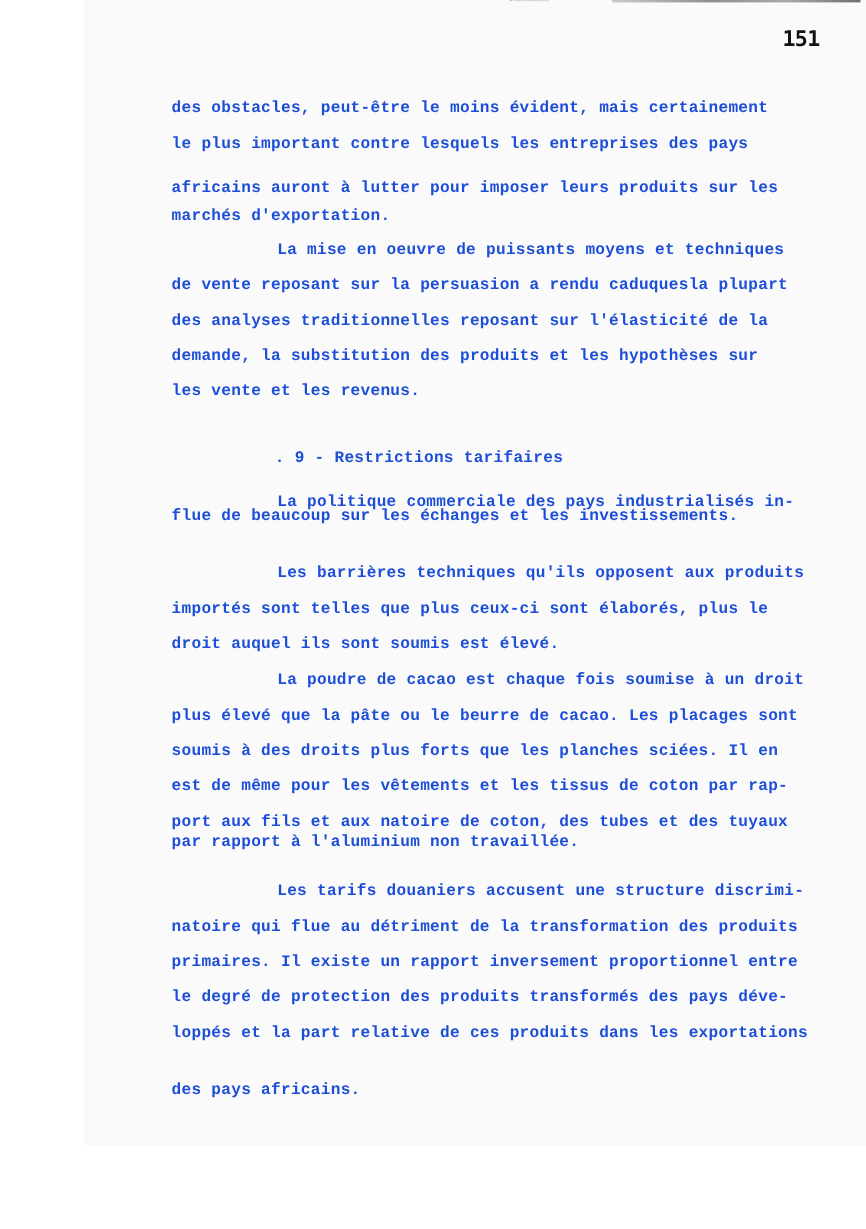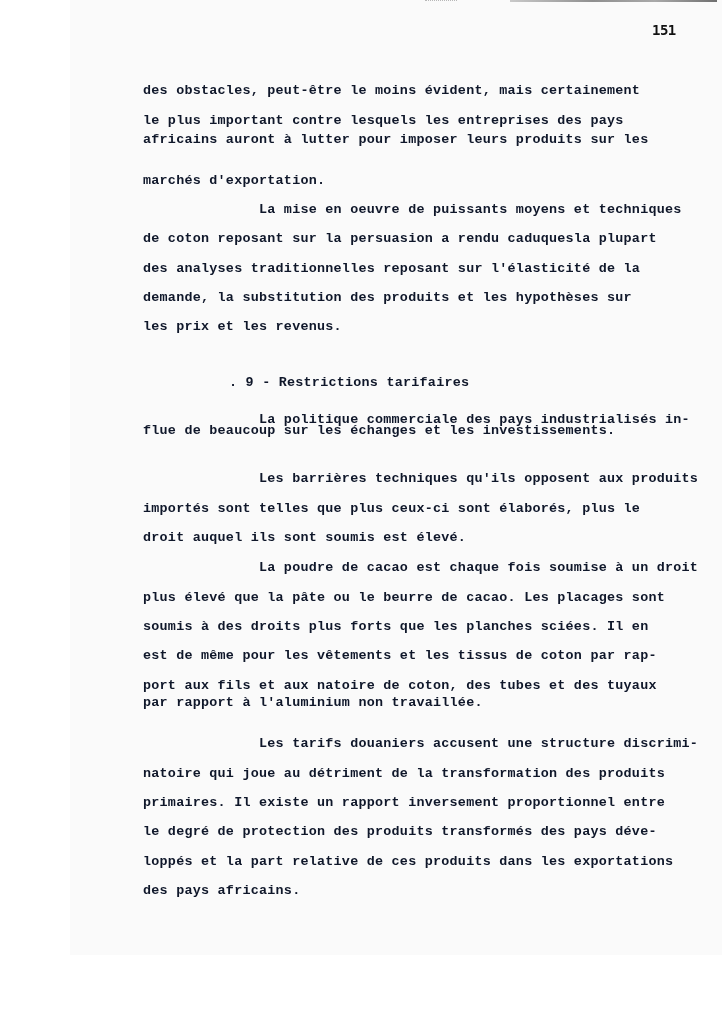--- a/index.html
+++ b/index.html
@@ -36,67 +36,67 @@
       width: 207px;
       height: 2px;
       background: linear-gradient(90deg, #c9c9c9, #8f8f8f 40%, #a9a9a9 70%, #6f6f6f);
     }
     .page-number {
       position: absolute;
       left: 652px;
       top: 22px;
       font-family: "DejaVu Sans Mono", monospace;
       font-weight: bold;
-      font-size: 14px;
+      font-size: 18px;
       color: #111;
       letter-spacing: -0.5px;
     }
     .text {
       font-family: "Liberation Mono", "DejaVu Sans Mono", monospace;
       font-weight: bold;
       font-size: 13.4px;
-      color: #0f172a;
+      color: #1d4ed8;
       white-space: pre;
       position: absolute;
       left: 143px;
       letter-spacing: 0.25px;
     }
-    .indent { left: 231px; margin-left: 28px; }
+    .indent { left: 231px; }
     .heading { left: 229px; }
   </style>
 </head>
 <body>
 
 <div class="page"></div>
 <div class="scan-artifact-a"></div>
 <div class="scan-artifact-b"></div>
 
 <div class="page-number">151</div>
 
 <div class="text" style="top:83px">des obstacles, peut-être le moins évident, mais certainement</div>
 <div class="text" style="top:113px">le plus important contre lesquels les entreprises des pays</div>
-<div class="text" style="top:132px">africains auront à lutter pour imposer leurs produits sur les</div>
+<div class="text" style="top:150px">africains auront à lutter pour imposer leurs produits sur les</div>
 <div class="text" style="top:173px">marchés d'exportation.</div>
 <div class="text indent" style="top:202px">La mise en oeuvre de puissants moyens et techniques</div>
-<div class="text" style="top:231px">de coton reposant sur la persuasion a rendu caduquesla plupart</div>
+<div class="text" style="top:231px">de vente reposant sur la persuasion a rendu caduquesla plupart</div>
 <div class="text" style="top:261px">des analyses traditionnelles reposant sur l'élasticité de la</div>
 <div class="text" style="top:290px">demande, la substitution des produits et les hypothèses sur</div>
-<div class="text" style="top:319px">les prix et les revenus.</div>
+<div class="text" style="top:319px">les vente et les revenus.</div>
 
 <div class="text heading" style="top:375px">. 9 - Restrictions tarifaires</div>
 
 <div class="text indent" style="top:412px">La politique commerciale des pays industrialisés in-</div>
 <div class="text" style="top:423px">flue de beaucoup sur les échanges et les investissements.</div>
 <div class="text indent" style="top:471px">Les barrières techniques qu'ils opposent aux produits</div>
 <div class="text" style="top:501px">importés sont telles que plus ceux-ci sont élaborés, plus le</div>
 <div class="text" style="top:530px">droit auquel ils sont soumis est élevé.</div>
 <div class="text indent" style="top:560px">La poudre de cacao est chaque fois soumise à un droit</div>
 <div class="text" style="top:590px">plus élevé que la pâte ou le beurre de cacao. Les placages sont</div>
 <div class="text" style="top:619px">soumis à des droits plus forts que les planches sciées. Il en</div>
 <div class="text" style="top:648px">est de même pour les vêtements et les tissus de coton par rap-</div>
 <div class="text" style="top:678px">port aux fils et aux natoire de coton, des tubes et des tuyaux</div>
 <div class="text" style="top:695px">par rapport à l'aluminium non travaillée.</div>
 <div class="text indent" style="top:736px">Les tarifs douaniers accusent une structure discrimi-</div>
-<div class="text" style="top:766px">natoire qui joue au détriment de la transformation des produits</div>
+<div class="text" style="top:766px">natoire qui flue au détriment de la transformation des produits</div>
 <div class="text" style="top:795px">primaires. Il existe un rapport inversement proportionnel entre</div>
 <div class="text" style="top:824px">le degré de protection des produits transformés des pays déve-</div>
 <div class="text" style="top:854px">loppés et la part relative de ces produits dans les exportations</div>
-<div class="text" style="top:883px">des pays africains.</div>
+<div class="text" style="top:902px">des pays africains.</div>
 
 </body></html>

